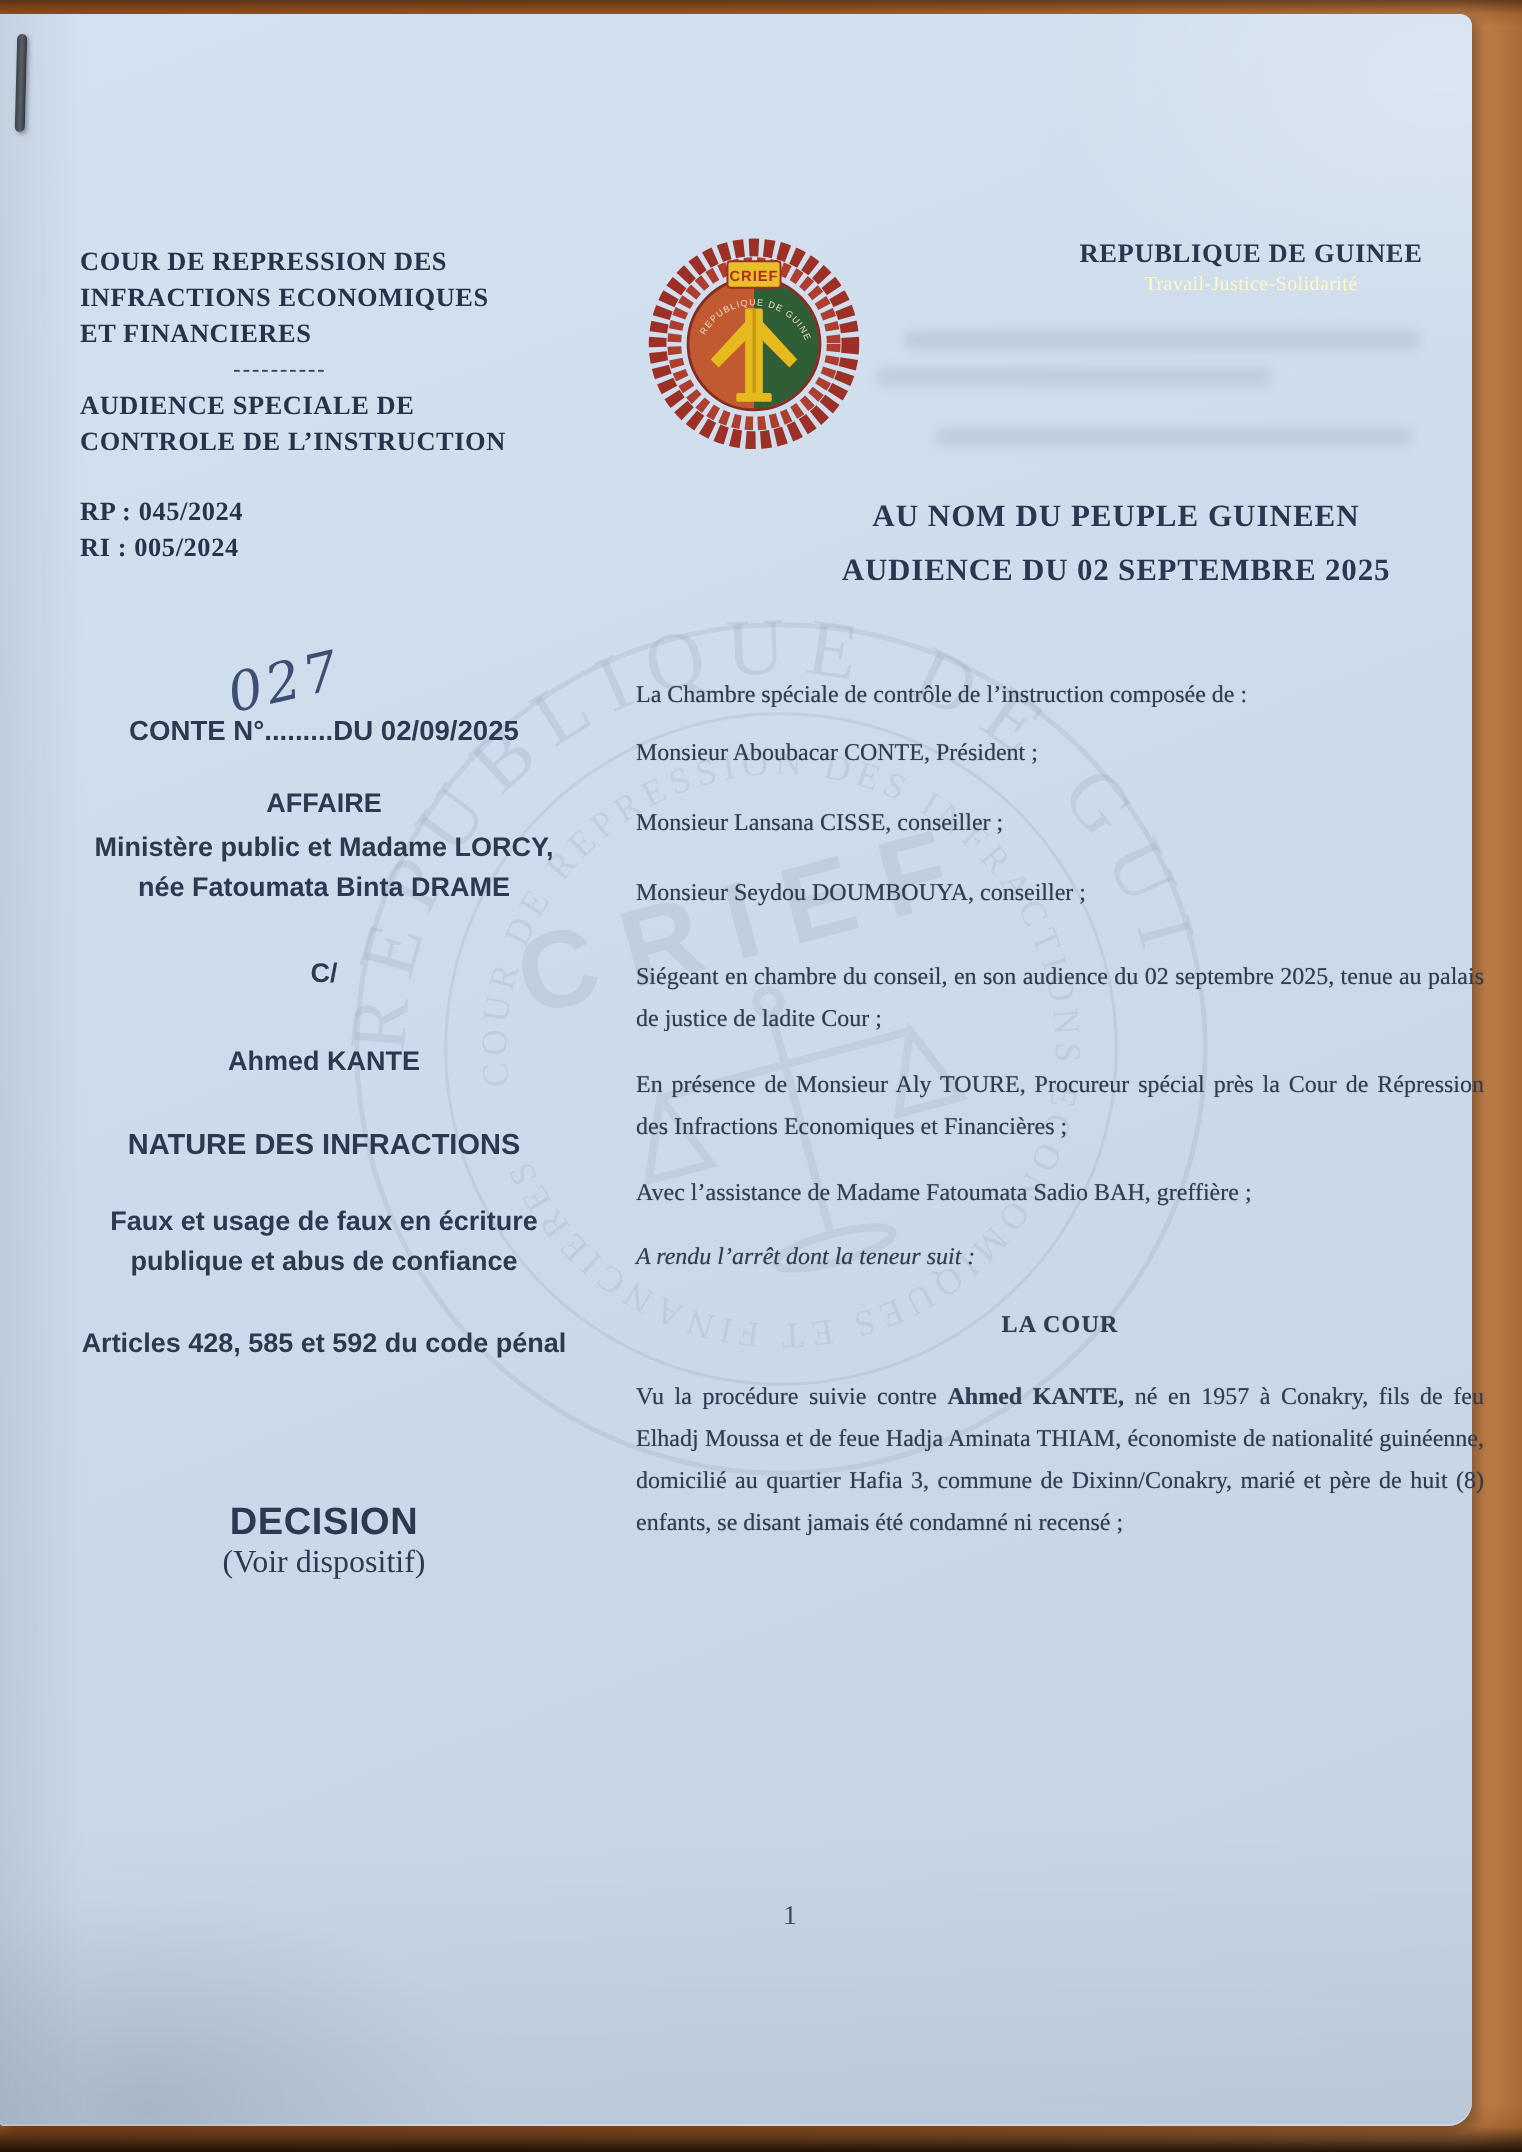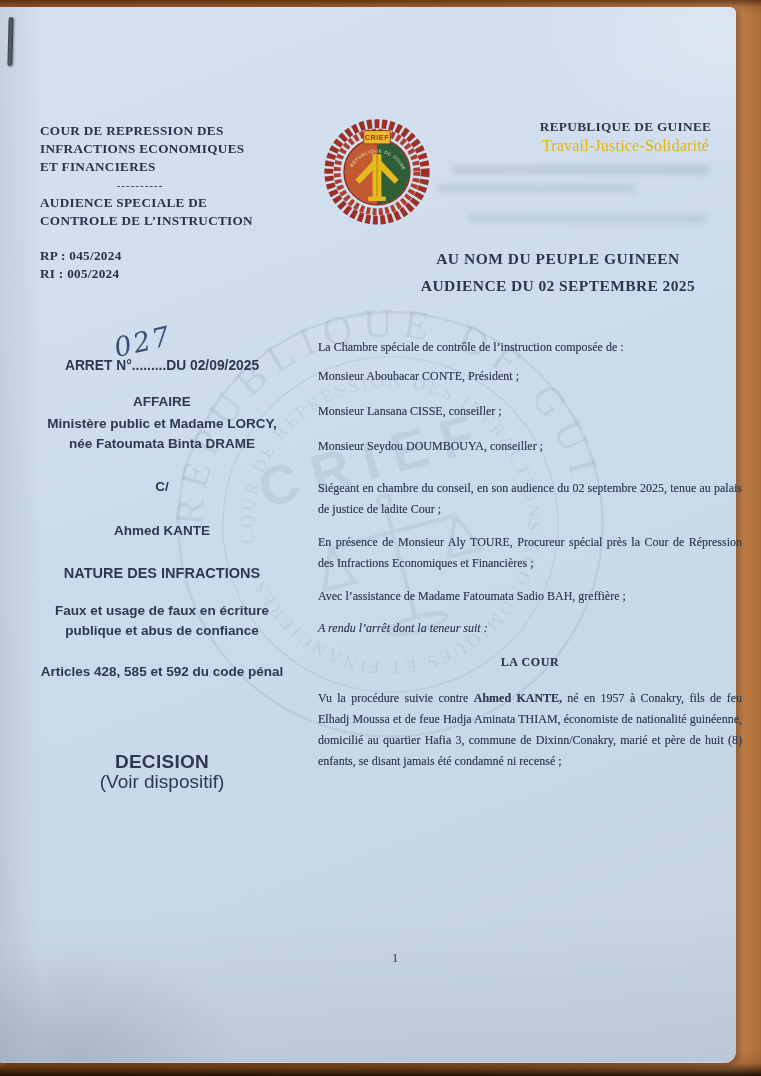--- a/index.html
+++ b/index.html
@@ -24,21 +24,21 @@
   .staple{position:absolute;left:8px;top:17px;width:5px;height:49px;
     background:linear-gradient(90deg,#3c4148,#5a6069,#33383f);border-radius:3px;
     transform:rotate(1.5deg);box-shadow:1px 1px 2px rgba(60,70,90,.5);}
   
   .hdr-left{position:absolute;left:40px;top:122px;width:262px;
     font-weight:bold;font-size:13.2px;line-height:18px;letter-spacing:.3px;color:#27334a;}
   .hdr-divider{text-align:center;width:200px;font-size:11px;letter-spacing:1px;color:#36425a;}
   .hdr-rp{margin-top:17px;}
   .hdr-right{position:absolute;left:518px;top:119px;width:215px;text-align:center;color:#2b374e;}
   .hdr-right .rep{font-weight:bold;font-size:13.3px;letter-spacing:.3px;}
-  .hdr-right .motto{font-size:16px;margin-top:2px;letter-spacing:.2px;color:#eab308;}
+  .hdr-right .motto{font-size:10px;margin-top:2px;letter-spacing:.2px;color:#fef9c3;}
   
   .smudge{position:absolute;background:rgba(88,108,138,.14);filter:blur(2.6px);border-radius:4px;}
   
   .logo{position:absolute;left:318px;top:104px;width:118px;height:126px;}
   
   .heading{position:absolute;left:348px;top:250px;width:420px;text-align:center;
     font-weight:bold;color:#2b3750;}
   .heading .h1{font-size:15.5px;letter-spacing:.5px;}
   .heading .h2{font-size:15.5px;letter-spacing:.4px;margin-top:9px;}
   
@@ -50,21 +50,21 @@
     font-style:italic;font-weight:normal;font-size:27px;color:#3c4e74;
     transform:rotate(-13deg);letter-spacing:2px;}
   .sb-affaire{margin-top:16px;}
   .sb-parties{margin-top:2px;text-align:center;}
   .sb-versus{margin-top:23px;}
   .sb-defendant{margin-top:24px;}
   .sb-nature{margin-top:22px;font-size:14.5px;}
   .sb-charges{margin-top:18px;}
   .sb-articles{margin-top:21px;}
   .sb-decision{margin-top:70px;font-size:19px;letter-spacing:.3px;}
-  .sb-voir{font-weight:normal;font-family:Liberation Sans, sans-serif;font-size:19px;}
+  .sb-voir{font-weight:normal;font-family:Liberation Serif, serif;font-size:16px;}
   
   .bodycol{position:absolute;left:318px;top:337px;width:424px;
     font-size:12px;line-height:21px;color:#303c52;text-shadow:0 0 .5px rgba(48,60,82,.55);}
   .bodycol p{margin:0;text-align:justify;}
   .p-comp{margin-bottom:8px !important;}
   .p-judge{margin-bottom:14px !important;text-align:left !important;}
   .p-judge-last{margin-bottom:21px !important;text-align:left !important;}
   .p-sit{margin-bottom:12px !important;}
   .p-pres{margin-bottom:12px !important;}
   .p-clerk{margin-bottom:11px !important;}
@@ -162,21 +162,21 @@
     </div>
 
     <div class="heading">
       <div class="h1">AU NOM DU PEUPLE GUINEEN</div>
       <div class="h2">AUDIENCE DU 02 SEPTEMBRE 2025</div>
     </div>
 
     <div class="sidebar">
       <div class="arret-row">
         <span class="handwritten">027</span>
-        <span>ARRET N°</span><span>.........</span><span>DU 02/09/2025</span>
+        <span>CONTE N°</span><span>.........</span><span>DU 02/09/2025</span>
       </div>
       <div class="sb-affaire">AFFAIRE</div>
       <div class="sb-parties">Ministère public et Madame LORCY, née Fatoumata Binta DRAME</div>
       <div class="sb-versus">C/</div>
       <div class="sb-defendant">Ahmed KANTE</div>
       <div class="sb-nature">NATURE DES INFRACTIONS</div>
       <div class="sb-charges">Faux et usage de faux en écriture publique et abus de confiance</div>
       <div class="sb-articles">Articles 428, 585 et 592 du code pénal</div>
       <div class="sb-decision">DECISION</div>
       <div class="sb-voir">(Voir dispositif)</div>

